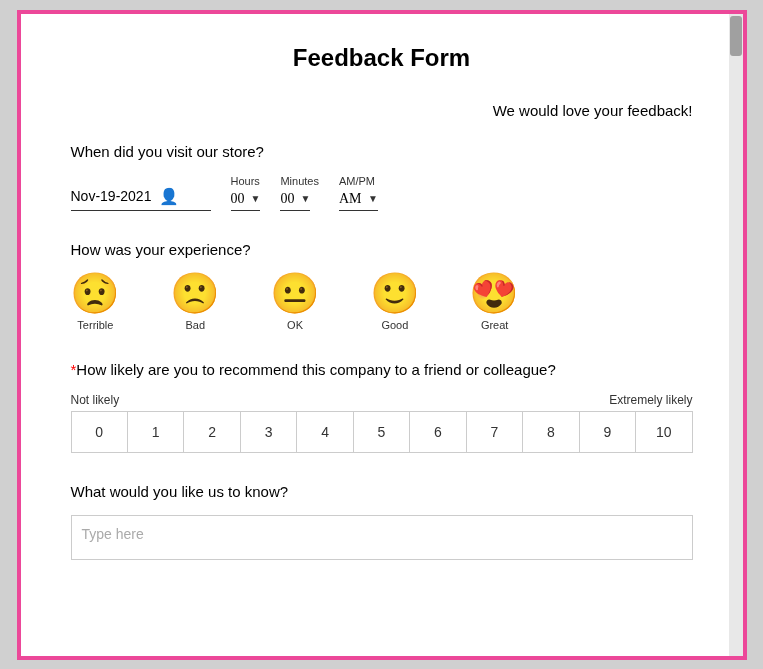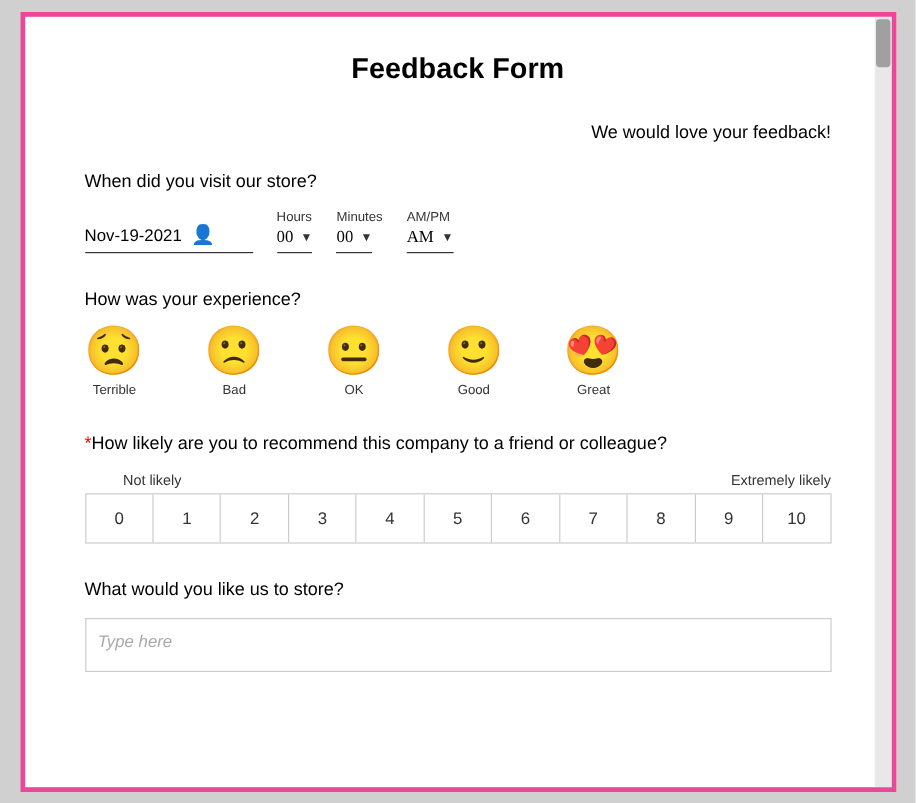--- a/index.html
+++ b/index.html
@@ -138,21 +138,20 @@
       color: #333;
       text-align: center;
     }
     
     .nps-labels {
       display: flex;
       justify-content: space-between;
       font-size: 12px;
       color: #333;
       margin-bottom: 4px;
-      margin-left: 32px;
     }
     .nps-scale {
       display: flex;
       border: 1px solid #ccc;
     }
     .nps-cell {
       flex: 1;
       height: 40px;
       display: flex;
       align-items: center;
@@ -269,22 +268,22 @@
       <div class="nps-cell">5</div>
       <div class="nps-cell">6</div>
       <div class="nps-cell">7</div>
       <div class="nps-cell">8</div>
       <div class="nps-cell">9</div>
       <div class="nps-cell">10</div>
     </div>
   </div>
 
   <div class="section">
-    <p class="section-label">What would you like us to store?</p>
+    <p class="section-label">What would you like us to know?</p>
     <div class="text-input-area">
-      <span style="color:#aaa; font-size:14px;font-style:italic;">Type here</span>
+      <span style="color:#aaa; font-size:14px;">Type here</span>
     </div>
   </div>
 
   <div class="scrollbar">
     <div class="scrollbar-thumb"></div>
   </div>
 </div>
 
 </body></html>

